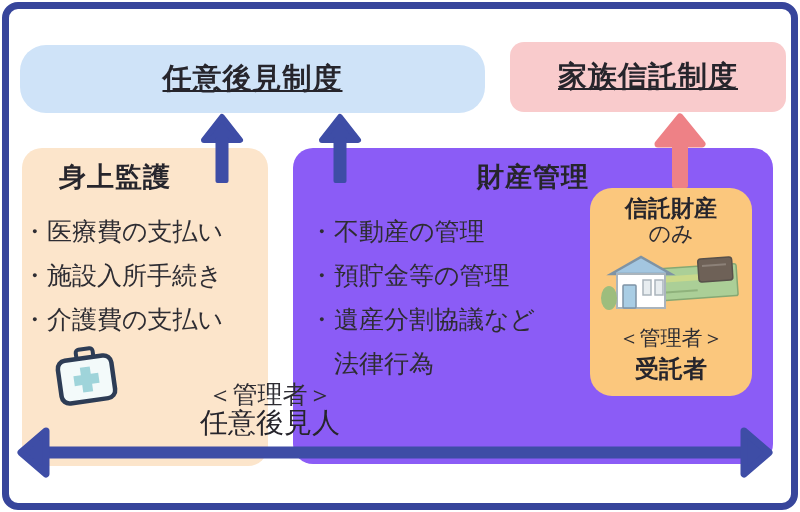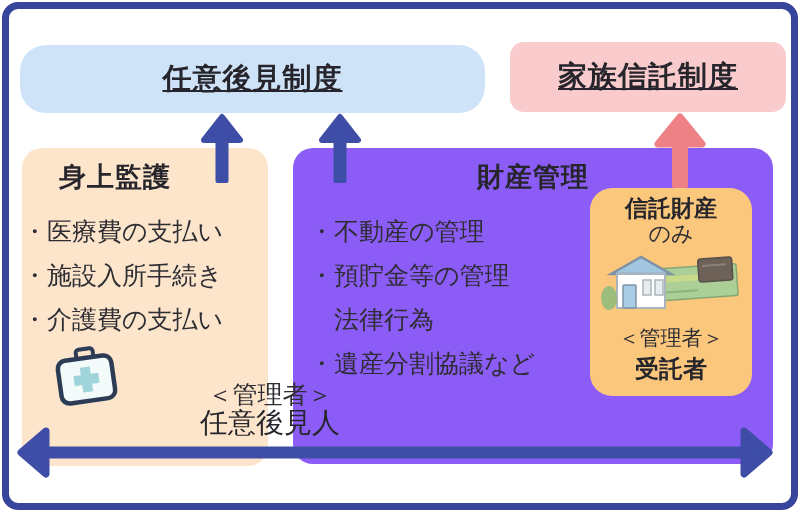--- a/index.html
+++ b/index.html
@@ -78,22 +78,22 @@
       <rect x="5" y="12" width="54" height="43" rx="8" fill="#f3fafa" stroke="#2d3c55" stroke-width="4.5"></rect>
       <path d="M27 21 h10 v7.5 h7.5 v10 h-7.5 v7.5 h-10 v-7.5 h-7.5 v-10 h7.5 z" fill="#9fd4da"></path>
     </svg>
   </div>
 
   <div class="box asset">
     <div class="box-heading">財産管理</div>
     <div class="list">
       <div>・不動産の管理</div>
       <div>・預貯金等の管理</div>
+      <div>・遺産分割協議など</div>
       <div>　法律行為</div>
-      <div>・遺産分割協議など</div>
     </div>
 
     <div class="trust">
       <div class="trust-title">信託財産</div>
       <div class="trust-suffix">のみ</div>
       <svg class="trust-illustration" width="140" height="62" viewBox="0 0 140 62">
         <g transform="rotate(-4 100 30)">
           <rect x="58" y="16" width="78" height="32" rx="2" fill="#abcf97" stroke="#85a873" stroke-width="1.5"></rect>
           <line x1="61" y1="27" x2="133" y2="27" stroke="#c9d98b" stroke-width="6"></line>
           <line x1="64" y1="40" x2="96" y2="40" stroke="#8fb27c" stroke-width="2"></line>

